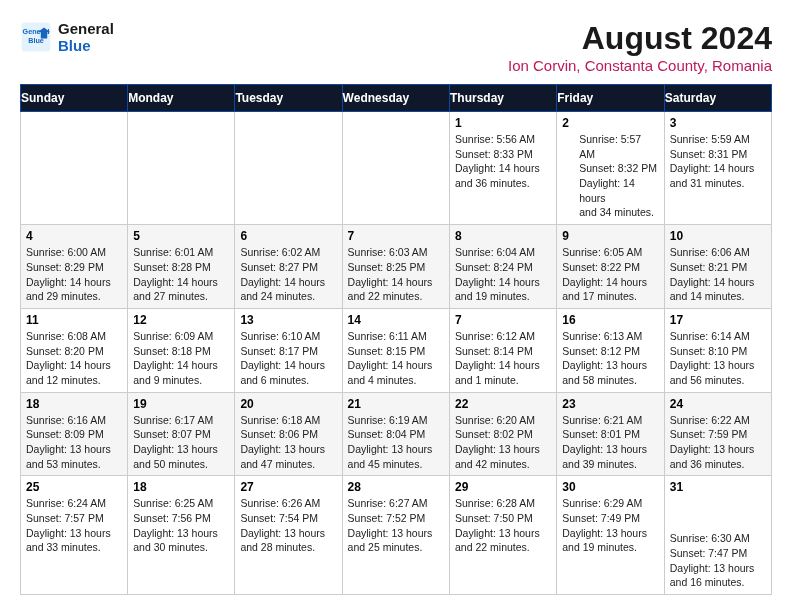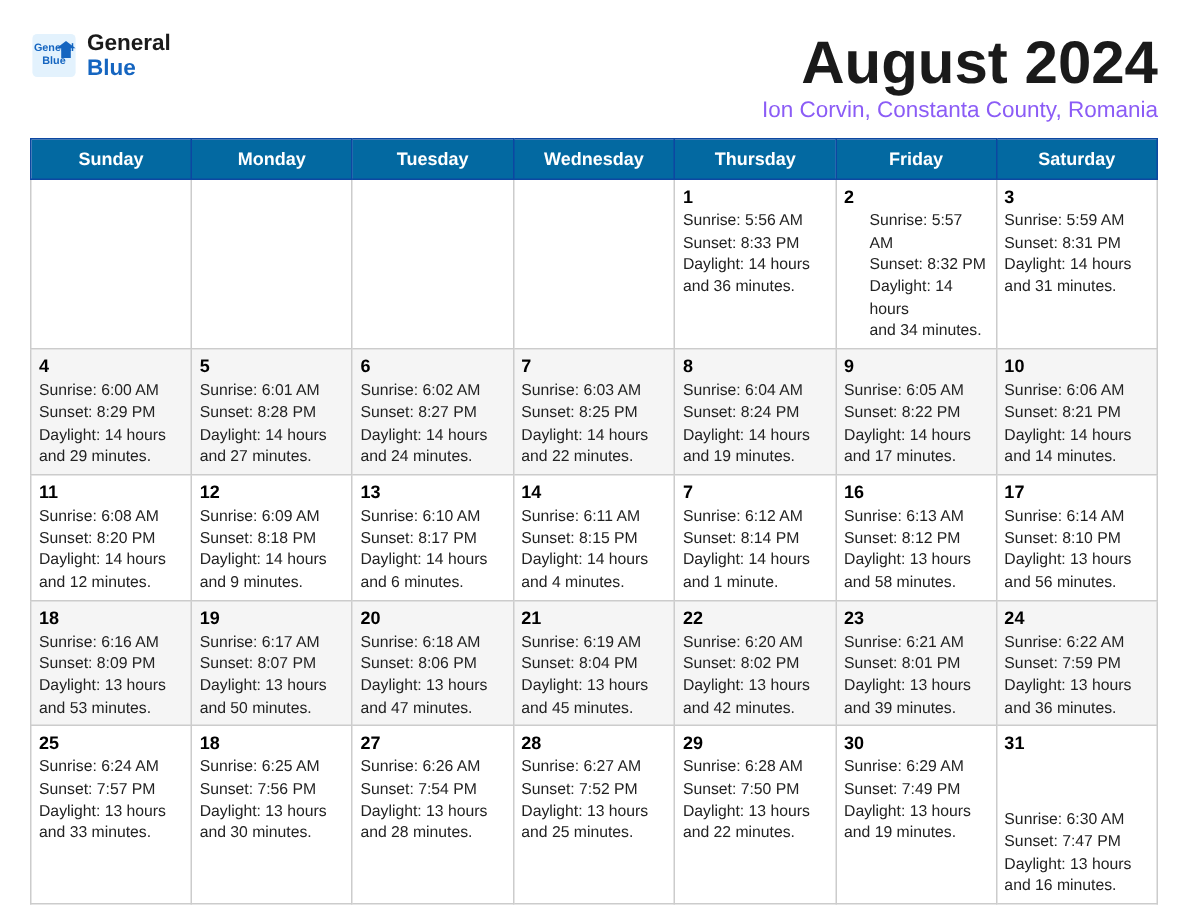--- a/index.html
+++ b/index.html
@@ -22,38 +22,38 @@
       gap: 6px;
     }
     .logo-icon {
       width: 32px;
       height: 32px;
     }
     .title-block {
       text-align: right;
     }
     .month-year {
-      font-size: 40px;
+      font-size: 32px;
       font-weight: bold;
       color: #1a1a1a;
     }
     .location {
       font-size: 15px;
-      color: #8b5cf6;
+      color: #be185d;
     }
     .calendar {
       width: 100%;
       border-collapse: collapse;
       font-size: 11px;
     }
     .calendar th {
-      background: #0369a1;
+      background: #0f172a;
       color: #fff;
-      padding: 6px 16px;
-      text-align: center;
+      padding: 6px 0;
+      text-align: left;
       font-size: 12px;
       font-weight: bold;
       border: 1px solid #0d47a1;
     }
     .calendar td {
       border: 1px solid #ccc;
       vertical-align: top;
       padding: 4px 5px;
       width: 108px;
       min-height: 80px;

